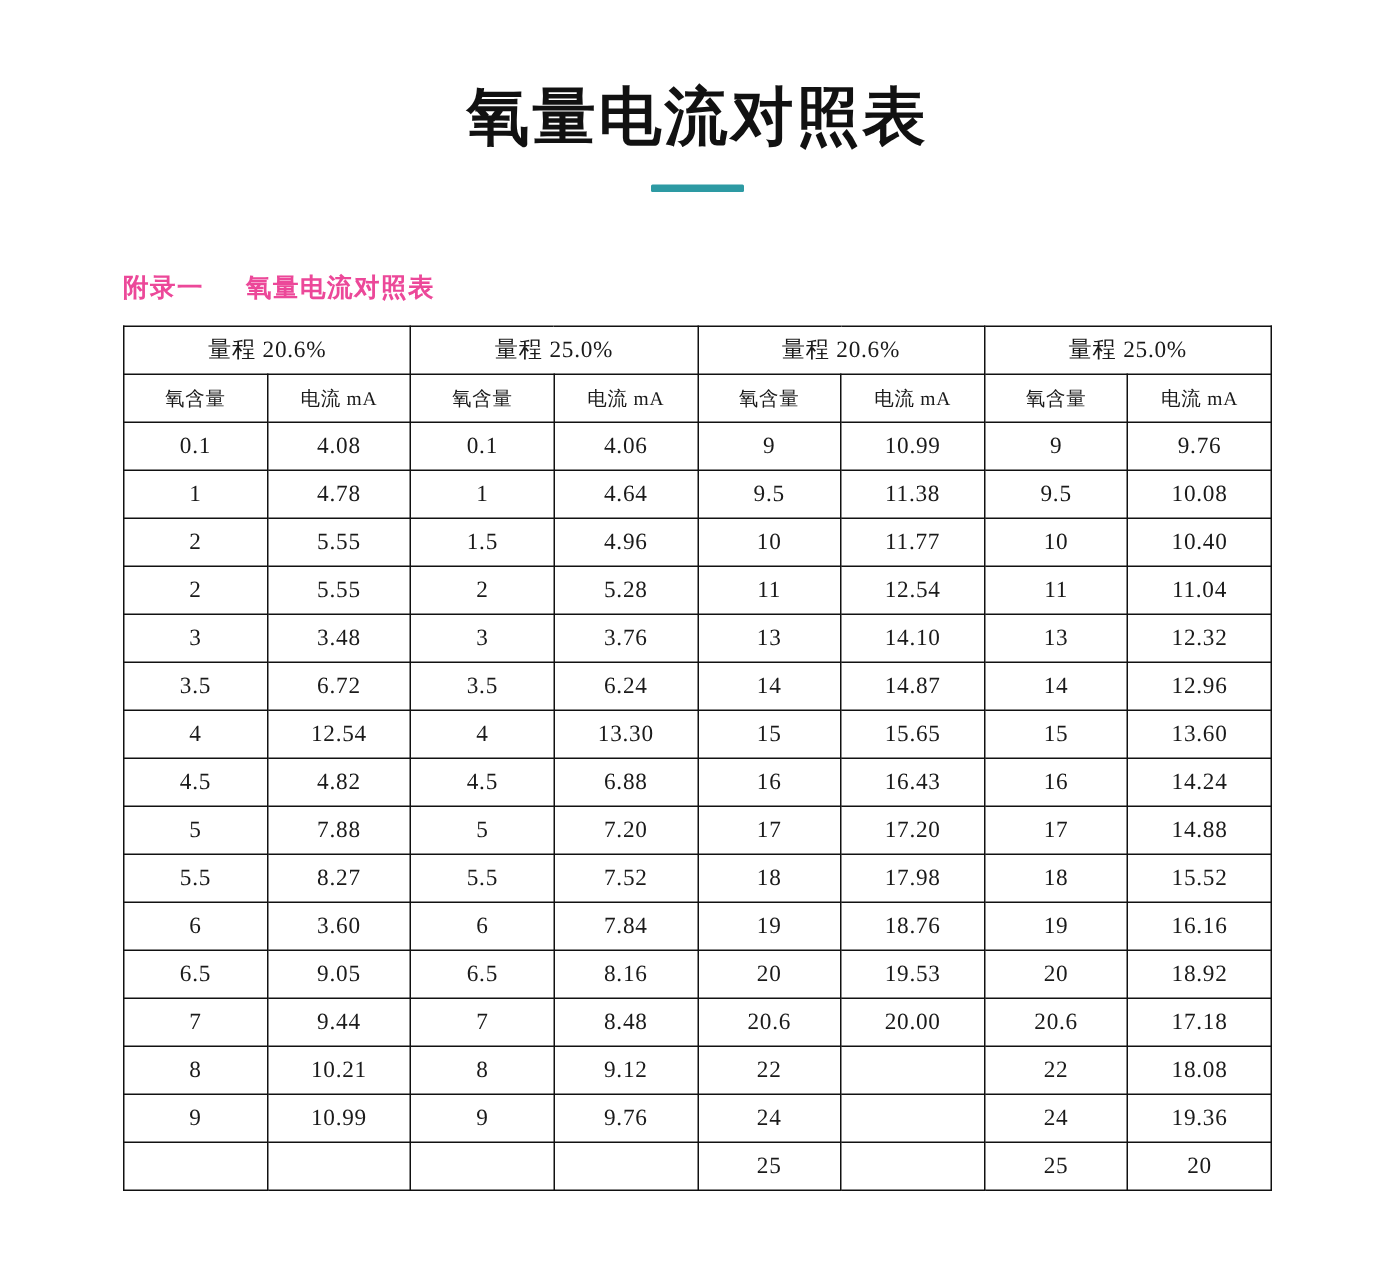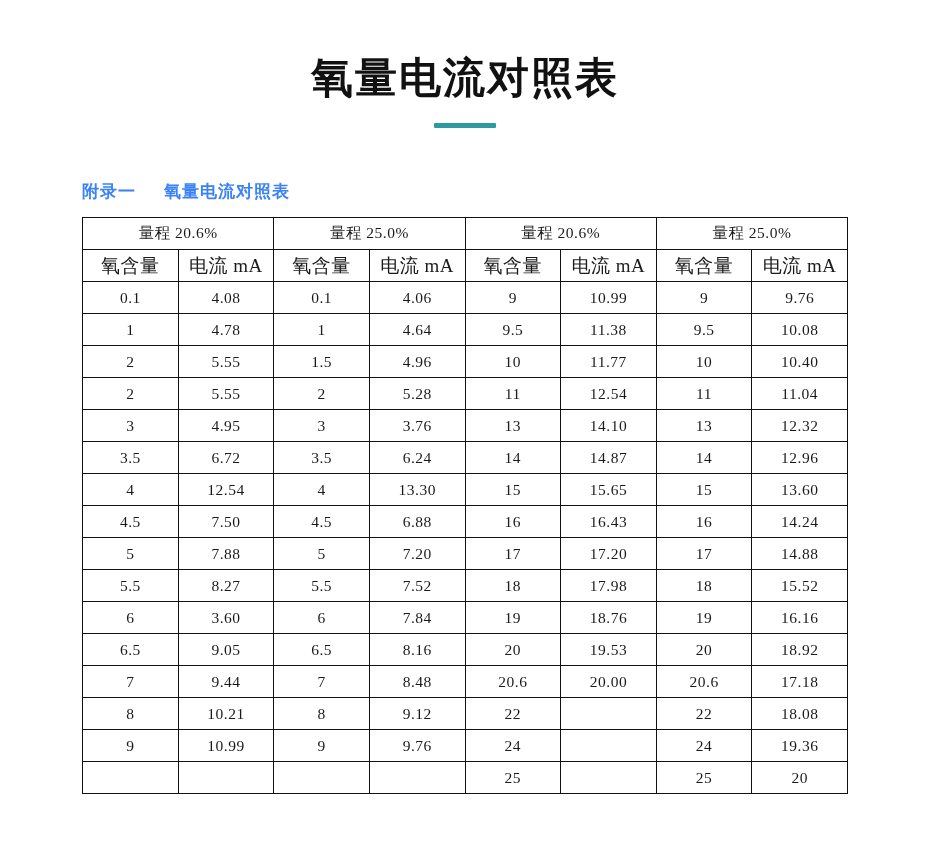--- a/index.html
+++ b/index.html
@@ -39,21 +39,21 @@
   .title-rule {
     width: 62px;
     height: 5px;
     background: #2d9aa3;
     border-radius: 1px;
   }
   .section-heading {
     font-family: "Liberation Sans", sans-serif;
     font-weight: bold;
     font-size: 17px;
-    color: #3b82f6;
+    color: #ec4899;
     margin: 52px 0 14px 82px;
     letter-spacing: 1px;
   }
   .section-heading .gap {
     display: inline-block;
     width: 28px;
   }
   .table-wrap {
     margin: 0 auto;
     width: 766px;
@@ -72,21 +72,21 @@
     font-size: 15.5px;
     font-weight: normal;
     color: #1a1a1a;
     padding: 0;
     letter-spacing: 0.5px;
   }
   table.oxy tr.range-row td {
     font-size: 15.5px;
   }
   table.oxy tr.head-row td {
-    font-size: 19px;
+    font-size: 13px;
   }
   .cn {
     font-family: "Liberation Sans", sans-serif;
     font-size: 14.5px;
   }
   .num {
     font-family: "Liberation Serif", serif;
     font-size: 15.5px;
   }
   td.empty {
@@ -162,21 +162,21 @@
             <td class="num">5.55</td>
             <td class="num">2</td>
             <td class="num">5.28</td>
             <td class="num">11</td>
             <td class="num">12.54</td>
             <td class="num">11</td>
             <td class="num">11.04</td>
           </tr>
           <tr>
             <td class="num">3</td>
-            <td class="num">4.95</td>
+            <td class="num">3.48</td>
             <td class="num">3</td>
             <td class="num">3.76</td>
             <td class="num">13</td>
             <td class="num">14.10</td>
             <td class="num">13</td>
             <td class="num">12.32</td>
           </tr>
           <tr>
             <td class="num">3.5</td>
             <td class="num">6.72</td>
@@ -192,21 +192,21 @@
             <td class="num">12.54</td>
             <td class="num">4</td>
             <td class="num">13.30</td>
             <td class="num">15</td>
             <td class="num">15.65</td>
             <td class="num">15</td>
             <td class="num">13.60</td>
           </tr>
           <tr>
             <td class="num">4.5</td>
-            <td class="num">7.50</td>
+            <td class="num">4.82</td>
             <td class="num">4.5</td>
             <td class="num">6.88</td>
             <td class="num">16</td>
             <td class="num">16.43</td>
             <td class="num">16</td>
             <td class="num">14.24</td>
           </tr>
           <tr>
             <td class="num">5</td>
             <td class="num">7.88</td>

